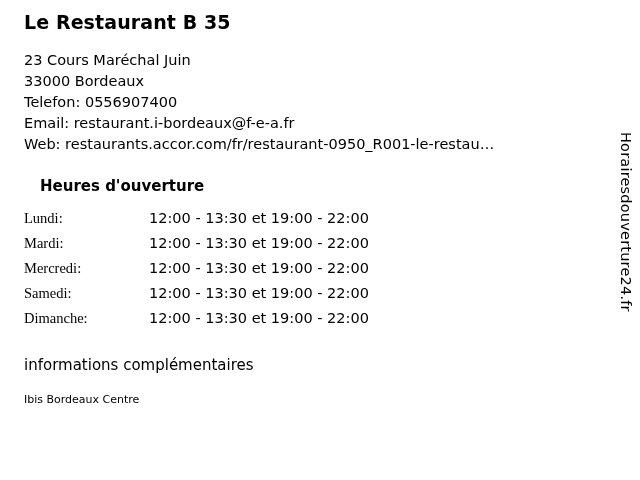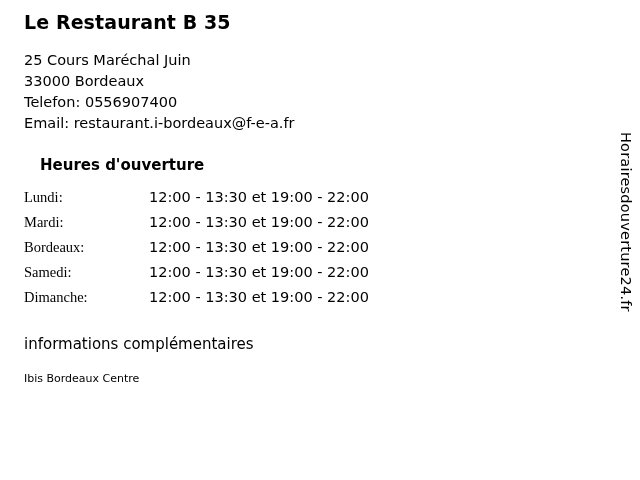--- a/index.html
+++ b/index.html
@@ -85,40 +85,41 @@
 </head>
 <body>
 
 <div id="page">
 
   <div class="content">
 
     <h1 class="title">Le Restaurant B 35</h1>
 
     <div>
-      <div class="addr-line">25 Cours Maréchal Juin</div>
+      <div class="addr-line">23 Cours Maréchal Juin</div>
       <div class="addr-line">33000 Bordeaux</div>
       <div class="addr-line">Telefon: 0556907400</div>
       <div class="addr-line">Email: restaurant.i-bordeaux@f-e-a.fr</div>
+      <div class="addr-line">Web: restaurants.accor.com/fr/restaurant-0950_R001-le-restau…</div>
     </div>
 
     <div class="section-head">Heures d'ouverture</div>
 
     <table class="hours">
       <tbody>
         <tr>
           <td class="day">Lundi:</td>
           <td class="time">12:00 - 13:30 et 19:00 - 22:00</td>
         </tr>
         <tr>
           <td class="day">Mardi:</td>
           <td class="time">12:00 - 13:30 et 19:00 - 22:00</td>
         </tr>
         <tr>
-          <td class="day">Bordeaux:</td>
+          <td class="day">Mercredi:</td>
           <td class="time">12:00 - 13:30 et 19:00 - 22:00</td>
         </tr>
         <tr>
           <td class="day">Samedi:</td>
           <td class="time">12:00 - 13:30 et 19:00 - 22:00</td>
         </tr>
         <tr>
           <td class="day">Dimanche:</td>
           <td class="time">12:00 - 13:30 et 19:00 - 22:00</td>
         </tr>

